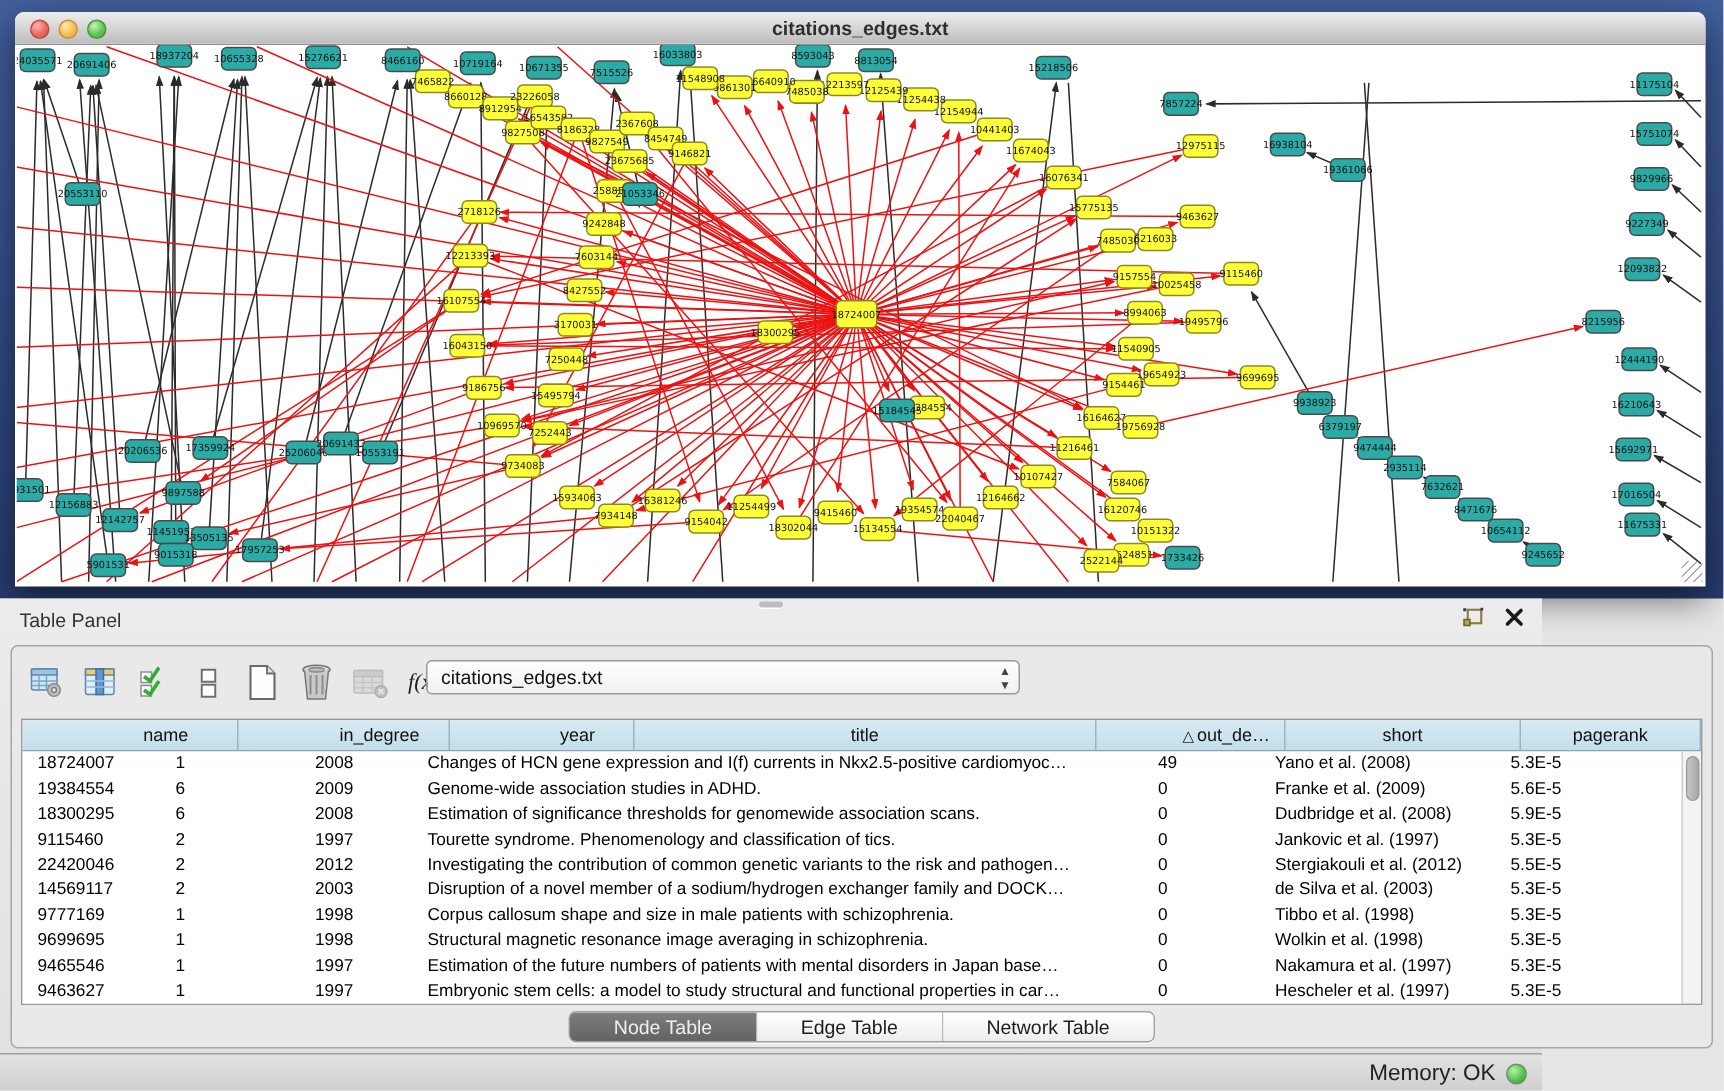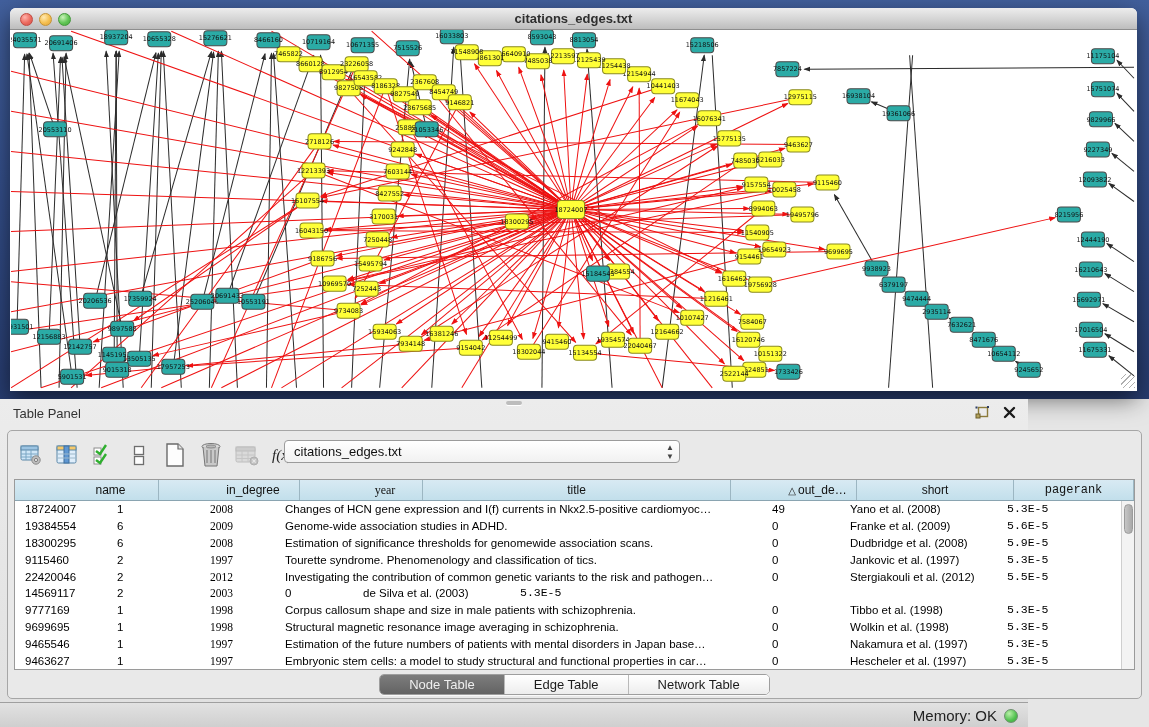--- a/index.html
+++ b/index.html
@@ -56,22 +56,22 @@
   .thead { display:flex; height:21px;
     background:linear-gradient(180deg,#D8EAF3 0%,#C2DFEB 100%);
     border-bottom:1px solid #8aa4b1; }
   .th { font-size:12px; color:#111; text-align:center; line-height:20px;
     border-right:1px solid #9cb6c2; overflow:hidden; white-space:nowrap; }
   .th .sort-tri { font-size:10px; margin-right:2px; color:#222; }
   .tbody { position:absolute; left:0; top:21px; right:13px; bottom:0; }
   .tr { display:flex; height:16.9px; background:#fff; }
   .td { font-size:11.5px; color:#000; line-height:16.5px; white-space:nowrap;
     overflow:hidden; text-overflow:ellipsis; padding-left:6px; }
-  .c0{width:96px; padding-left:10px;} .c1{width:93px;} .c2{width:75px;font-family:Liberation Serif, serif;}
-  .c3{flex:1;} .c4{width:78px;} .c5{width:157px; } .c6{width:120px;font-family:Liberation Mono, monospace;}
+  .c0{width:96px; padding-left:10px;} .c1{width:93px;} .c2{width:75px;}
+  .c3{flex:1;} .c4{width:78px;} .c5{width:157px; } .c6{width:120px;}
   .th.c0,.th.c1,.th.c2,.th.c4{padding-left:0;margin-left:48px;}
   .vscroll { position:absolute; right:0; top:21px; bottom:0; width:13px;
     background:#F3F3F3; border-left:1px solid #cfcfcf; }
   .vthumb { position:absolute; left:2px; top:3px; width:9px; height:30px;
     border-radius:5px; background:linear-gradient(90deg,#c6c6c6,#a8a8a8); border:1px solid #9a9a9a; }
 
   .tabsbar { position:absolute; left:0; right:0; top:243px; height:22px; text-align:center; }
   .seg { display:inline-flex; height:21px; border:1px solid #9e9e9e; border-radius:5px;
     overflow:hidden; background:#fff; box-shadow:0 1px 0 rgba(255,255,255,.7); }
   .seg-btn { min-width:88px; padding:0 29px; font-size:13px; line-height:20px; color:#1c1c1c;
@@ -960,20 +960,21 @@
               <div class="td c2">2012</div>
               <div class="td c3">Investigating the contribution of common genetic variants to the risk and pathogen…</div>
               <div class="td c4">0</div>
               <div class="td c5">Stergiakouli et al. (2012)</div>
               <div class="td c6">5.5E-5</div>
             </div>
             <div class="tr">
               <div class="td c0">14569117</div>
               <div class="td c1">2</div>
               <div class="td c2">2003</div>
+              <div class="td c3">Disruption of a novel member of a sodium/hydrogen exchanger family and DOCK…</div>
               <div class="td c4">0</div>
               <div class="td c5">de Silva et al. (2003)</div>
               <div class="td c6">5.3E-5</div>
             </div>
             <div class="tr">
               <div class="td c0">9777169</div>
               <div class="td c1">1</div>
               <div class="td c2">1998</div>
               <div class="td c3">Corpus callosum shape and size in male patients with schizophrenia.</div>
               <div class="td c4">0</div>

